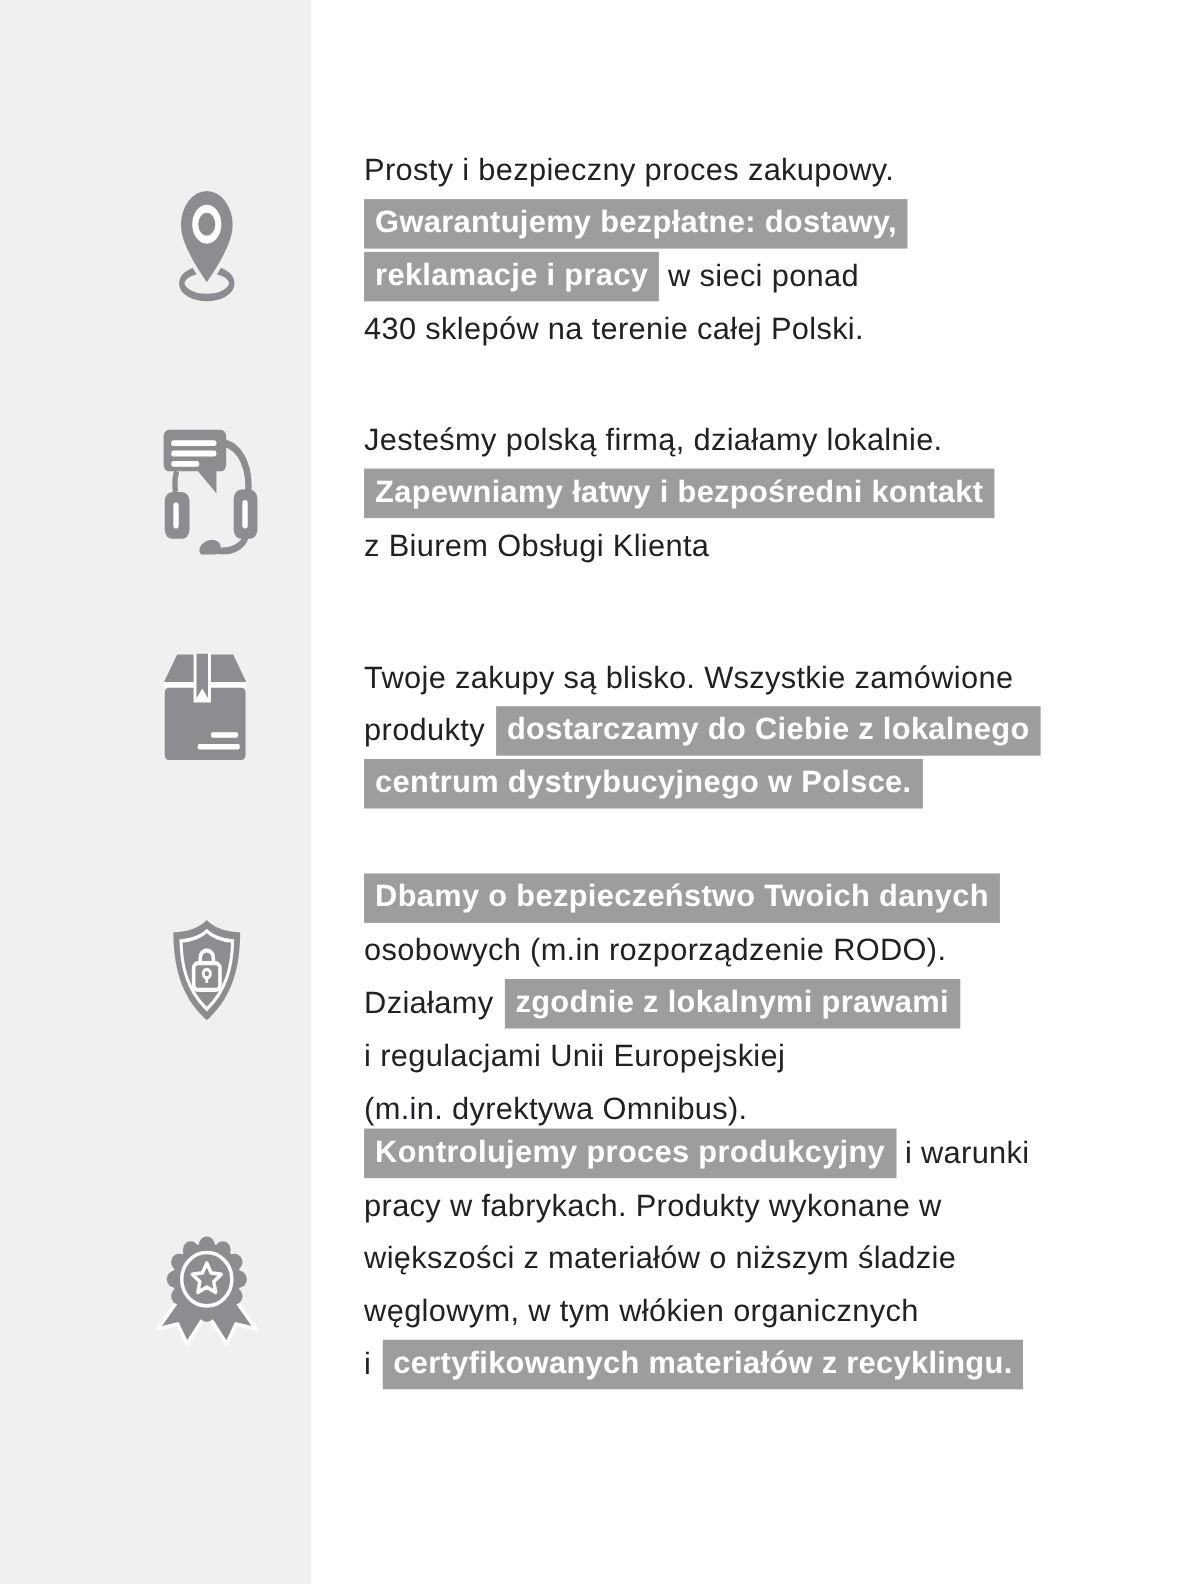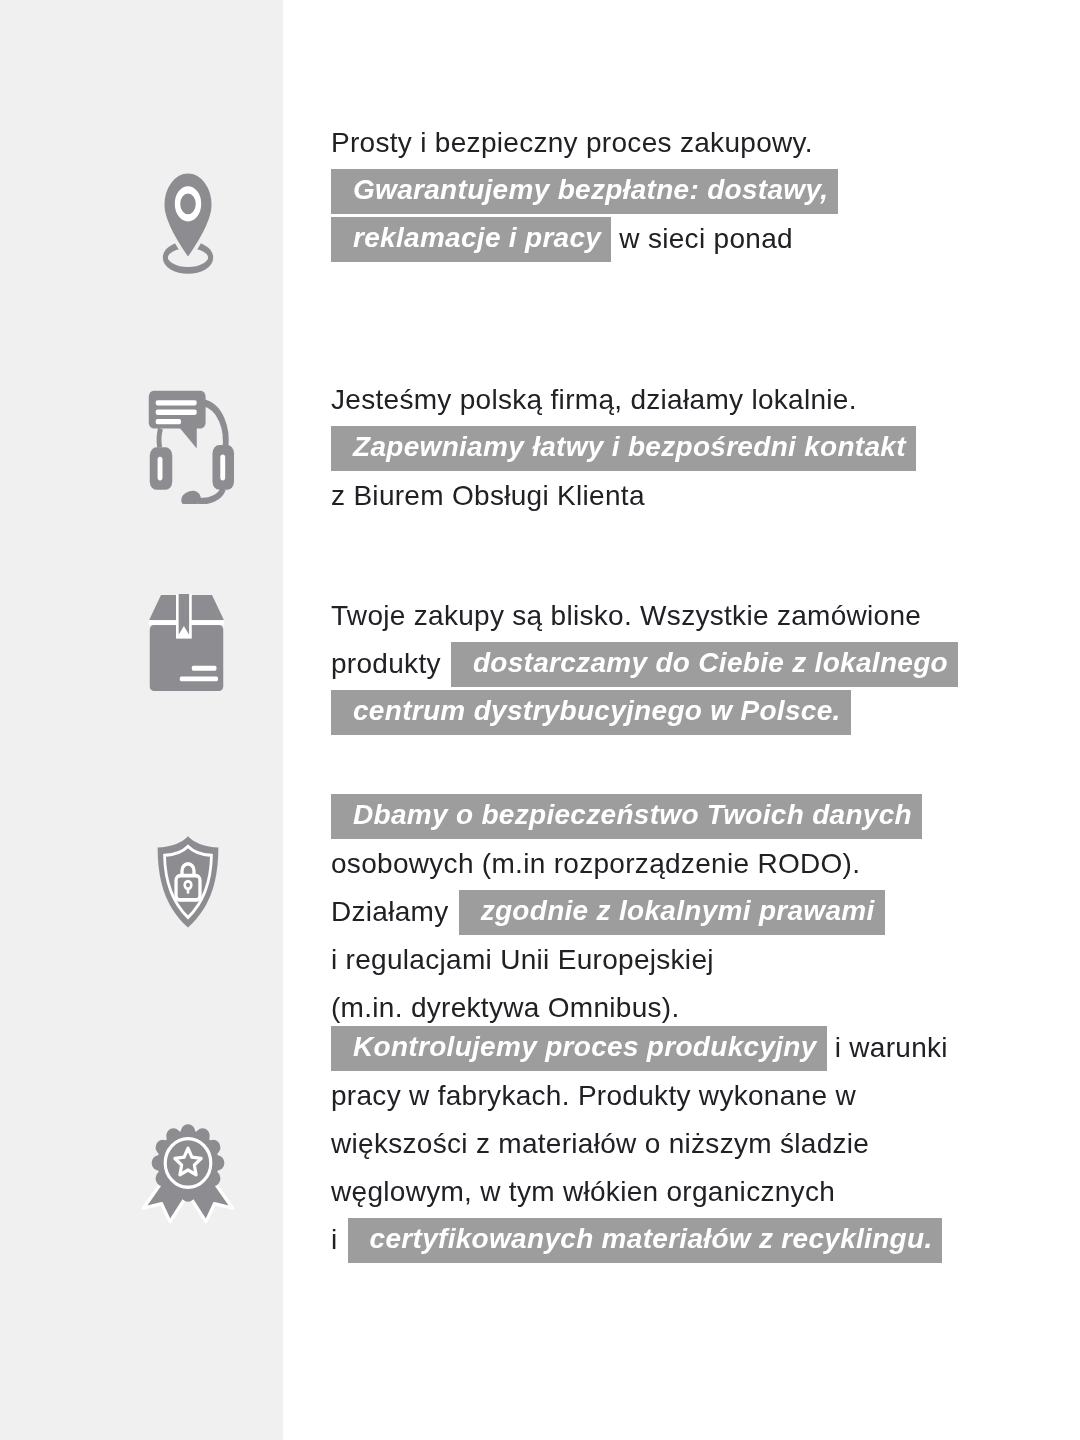--- a/index.html
+++ b/index.html
@@ -26,22 +26,21 @@
     white-space: pre;
     font-size: 28px;
     letter-spacing: 0.3px;
     color: #202025;
   }
   .seg-plain { padding: 0 2px 0 0; }
   .seg-hl {
     background: #9d9d9d;
     color: #ffffff;
     font-weight: 700;
-    padding: 5px 10px 8px 22px;
-    font-style: italic;
+    padding: 5px 10px 8px 10px;
   }
 </style>
 </head>
 <body>
 
 <div class="sidebar"></div>
 
 <div class="icon-box" style="left:146px; top:168px; width:84px; height:112px;">
   <svg viewBox="0 0 100 100" preserveAspectRatio="none">
     <ellipse cx="50" cy="80" rx="27" ry="11.5" fill="none" stroke="#8d8d91" stroke-width="6"></ellipse>
@@ -110,24 +109,25 @@
       <circle cx="36.25" cy="14.2" r="6.8"></circle>
       <circle cx="50" cy="10.5" r="6.8"></circle>
       <circle cx="63.75" cy="14.2" r="6.8"></circle>
       <circle cx="73.8" cy="24.25" r="6.8"></circle>
     </g>
     <circle cx="50" cy="38" r="21.5" fill="none" stroke="#ffffff" stroke-width="3"></circle>
     <path d="M50,25 L53.7,32.9 L62.4,34 L56,39.9 L57.6,48.5 L50,44.3 L42.4,48.5 L44,39.9 L37.6,34 L46.3,32.9 Z" fill="none" stroke="#ffffff" stroke-width="3" stroke-linejoin="round"></path>
   </svg>
 </div>
 
-<div class="section" style="top:119px;">
+<div class="section" style="top:131px;">
     <div class="line"><span class="seg-plain">Prosty i bezpieczny proces zakupowy.</span></div>
     <div class="line"><span class="seg-hl">Gwarantujemy bezpłatne: dostawy,</span></div>
     <div class="line"><span class="seg-hl">reklamacje i pracy</span><span class="seg-plain"> w sieci ponad</span></div>
+    <div class="line"><span class="seg-plain">430 sklepów na terenie całej Polski.</span></div>
   </div>
 <div class="section" style="top:376px;">
     <div class="line"><span class="seg-plain">Jesteśmy polską firmą, działamy lokalnie.</span></div>
     <div class="line"><span class="seg-hl">Zapewniamy łatwy i bezpośredni kontakt</span></div>
     <div class="line"><span class="seg-plain">z Biurem Obsługi Klienta</span></div>
   </div>
 <div class="section" style="top:572px;margin-top:20px;">
     <div class="line"><span class="seg-plain">Twoje zakupy są blisko. Wszystkie zamówione</span></div>
     <div class="line"><span class="seg-plain">produkty </span><span class="seg-hl">dostarczamy do Ciebie z lokalnego</span></div>
     <div class="line"><span class="seg-hl">centrum dystrybucyjnego w Polsce.</span></div>

